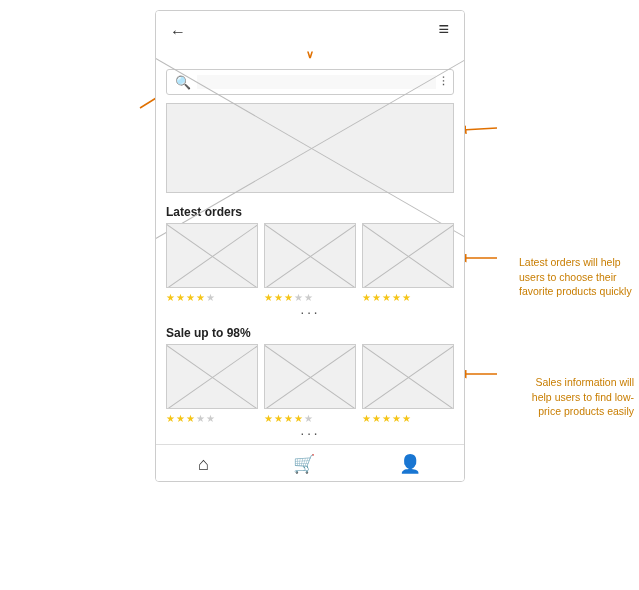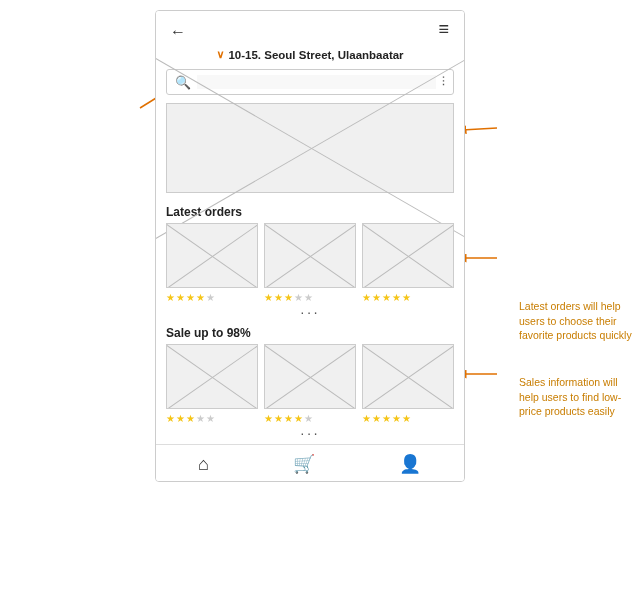--- a/index.html
+++ b/index.html
@@ -45,31 +45,31 @@
     }
 
     .annotation-right-mid {
       position: absolute;
       right: 5px;
       top: 255px;
       width: 115px;
       color: #c87d00;
       font-size: 10.5px;
       line-height: 1.4;
-      margin-top: 44px;
     }
 
     .annotation-right-bot {
       position: absolute;
       right: 5px;
       top: 375px;
       width: 115px;
       color: #c87d00;
       font-size: 10.5px;
       line-height: 1.4;
+      text-align: right;
     }
 
     
     .phone {
       position: absolute;
       left: 155px;
       top: 10px;
       width: 310px;
       background: #fff;
       border: 1.5px solid #ccc;
@@ -318,21 +318,20 @@
 
   <div class="phone">
 
     <div class="phone-header">
       <span class="back-arrow">←</span>
       <span class="menu-icon">≡</span>
     </div>
 
     <div class="location-bar">
       <span class="location-arrow">∨</span>
-      <span>10-15. Seoul Street, Ulaanbaatar</span>
     </div>
 
     <div class="search-bar">
       <span class="search-icon-ph">🔍</span>
       <div class="search-input-area"></div>
       <span class="filter-icon">⫶</span>
     </div>
 
     <div class="hero-img">
       <div class="img-placeholder"></div>

